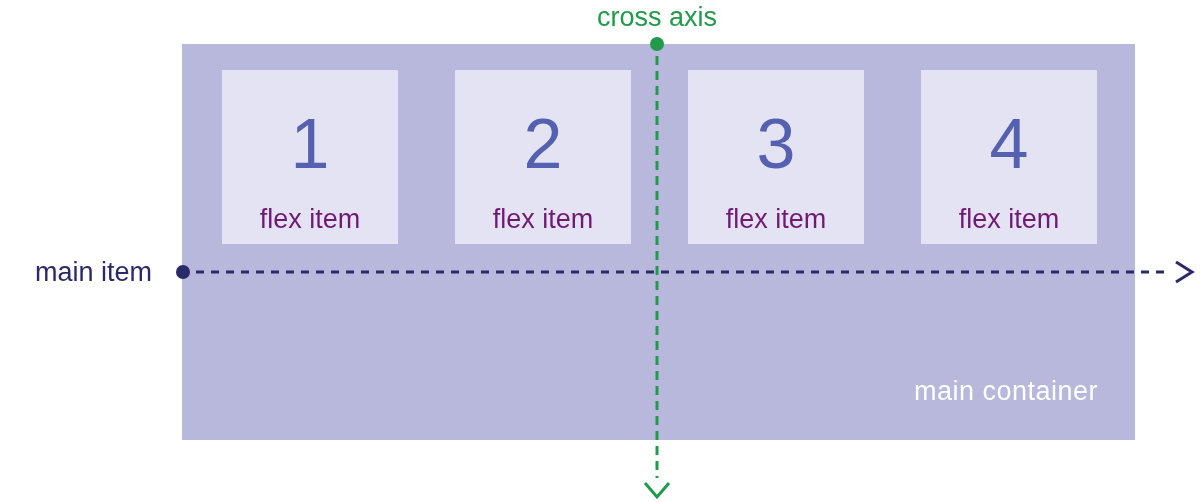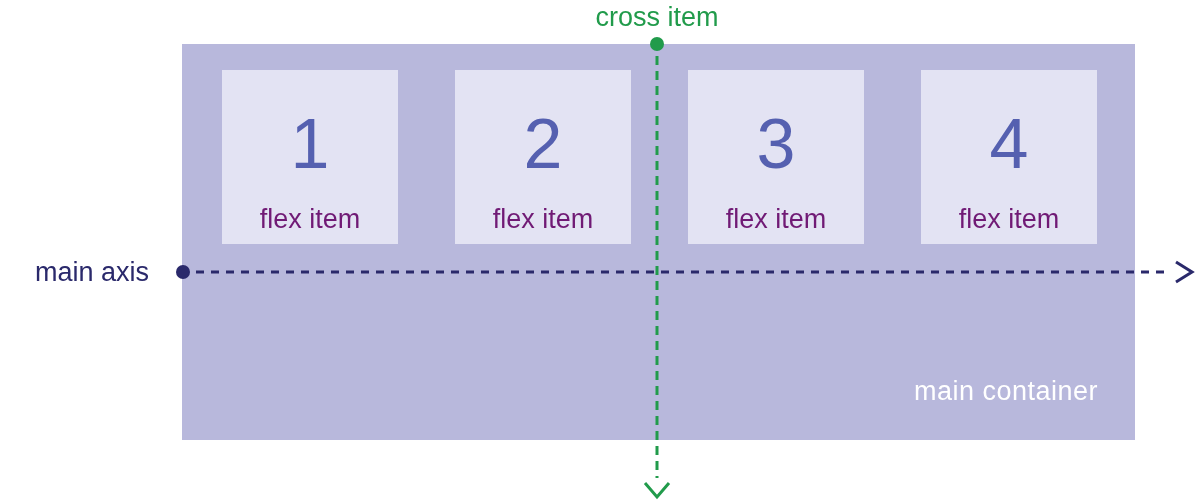--- a/index.html
+++ b/index.html
@@ -121,23 +121,23 @@
     <div class="flex-item-box">
       <div class="item-number">4</div>
       <div class="item-caption">flex item</div>
     </div>
 
   </div>
 
   <div class="container-label">main container</div>
 </div>
 
-<div class="main-axis-label">main axis</div>
+<div class="main-axis-label">main item</div>
 
-<div class="cross-axis-label">cross item</div>
+<div class="cross-axis-label">cross axis</div>
 
 <svg class="axes-overlay" viewBox="0 0 1200 502" xmlns="http://www.w3.org/2000/svg">
 
   <g>
     <circle cx="183" cy="272" r="7" fill="#2a296b"></circle>
     <line x1="196" y1="272" x2="1170" y2="272" stroke-width="3" stroke-dasharray="8 7" fill="none" stroke="#2a296b"></line>
     <polyline points="1176,262 1192,272 1176,282" stroke-width="3" fill="none" stroke-linejoin="miter" stroke="#2a296b"></polyline>
   </g>
 
   <g>

